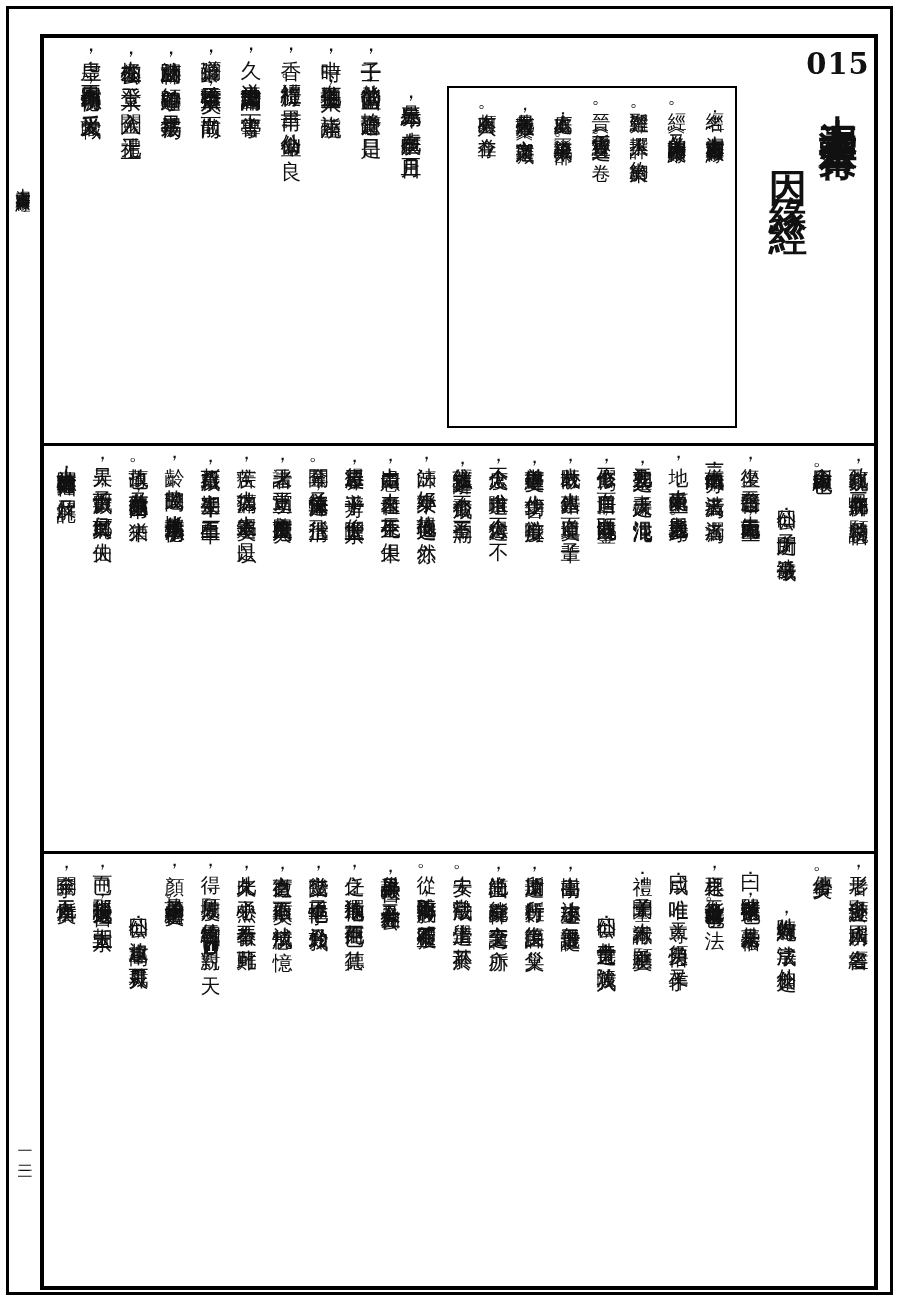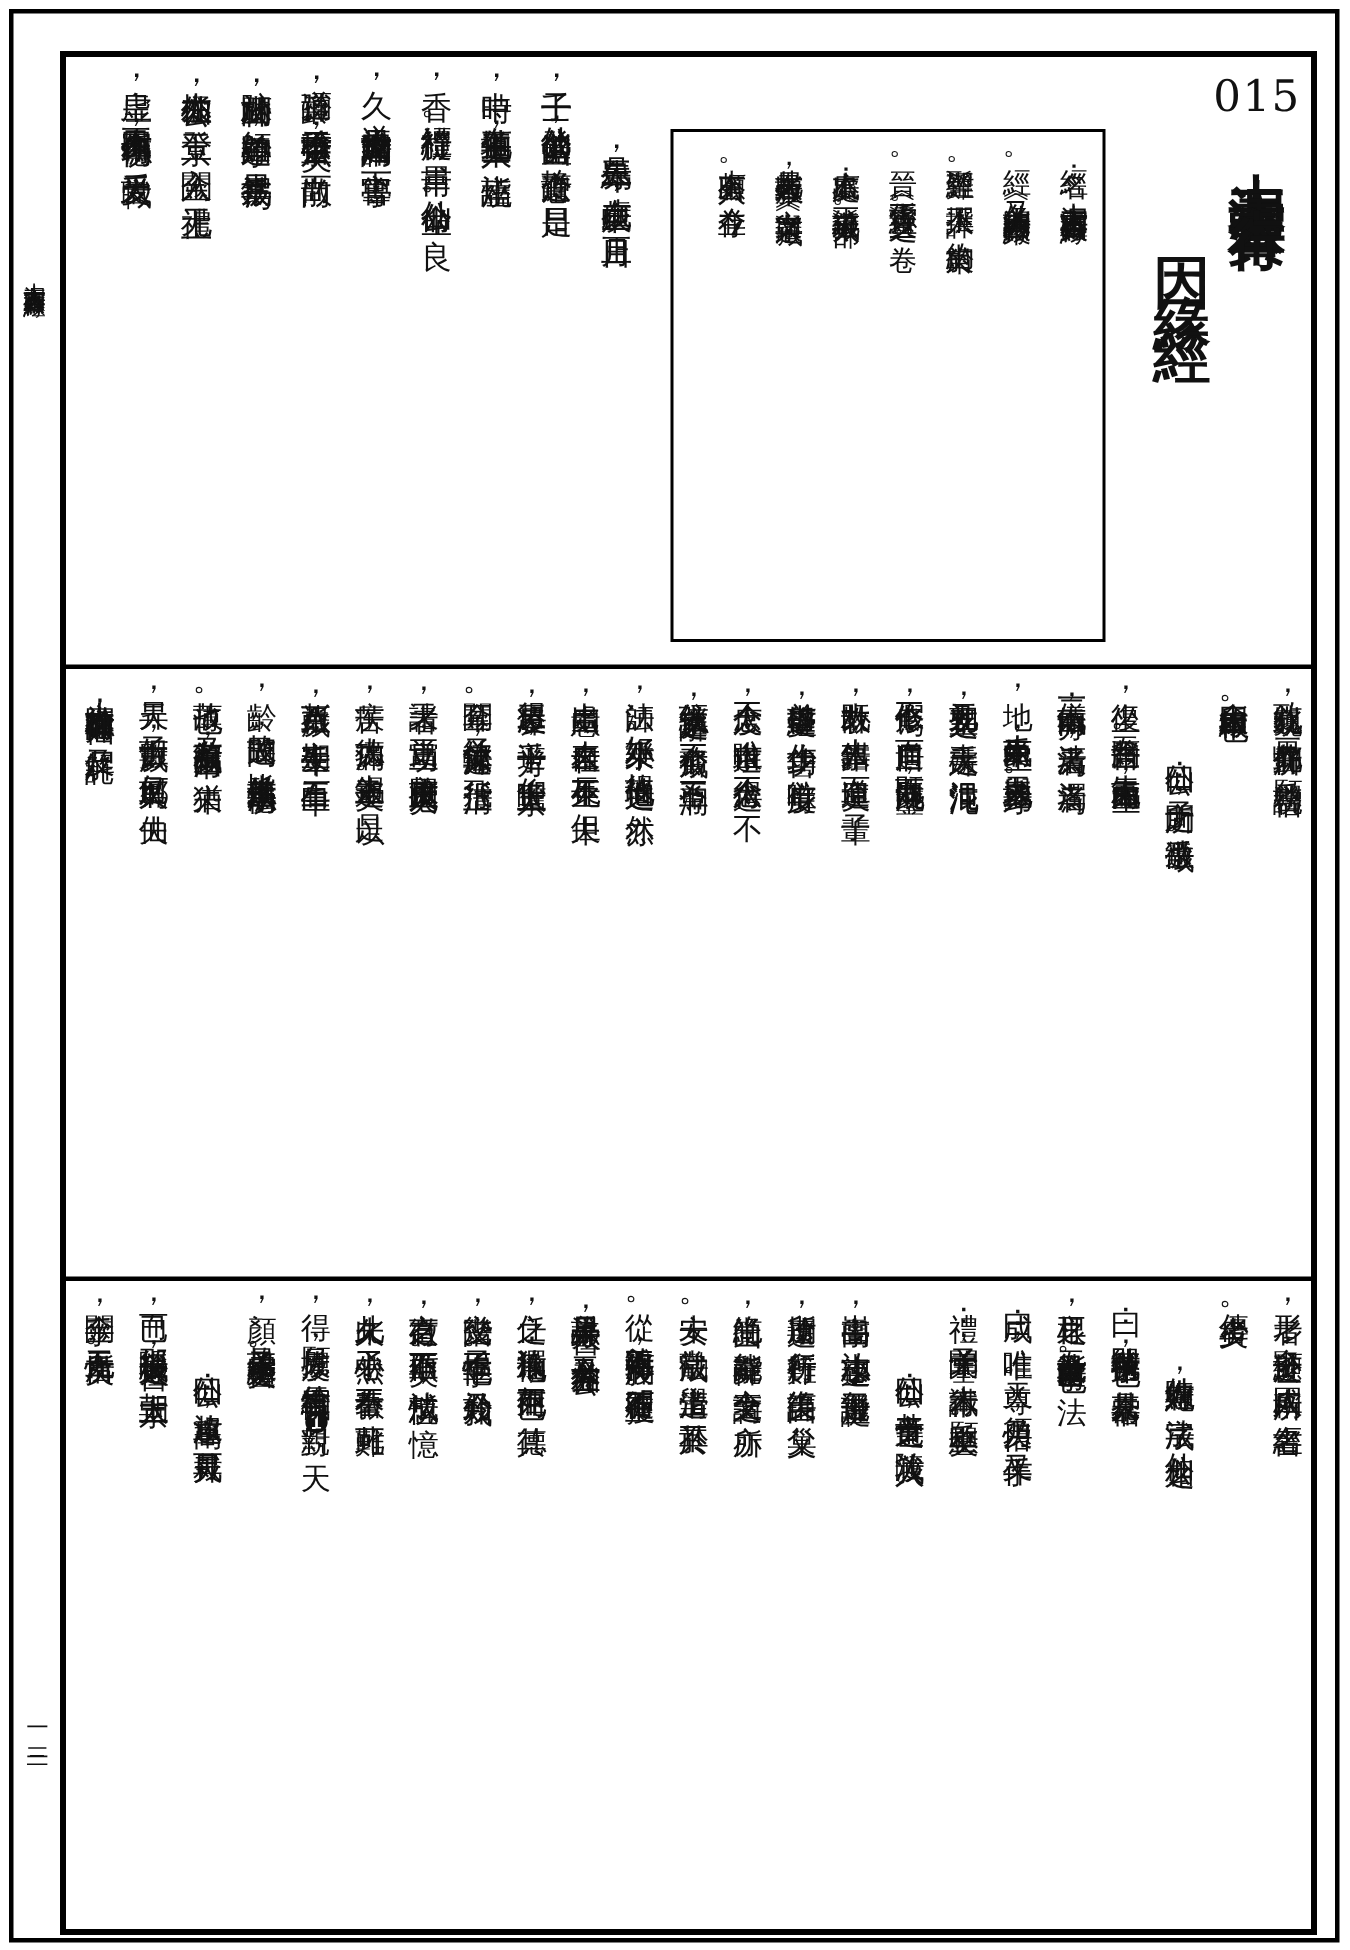--- a/index.html
+++ b/index.html
@@ -26,21 +26,21 @@
   .vcol { writing-mode:vertical-rl; text-orientation:mixed; height:100%;
           font-size:20px; line-height:1; width:36px; text-align:start;
           letter-spacing:1px; flex:none; }
   .band1 .body-col { width:40px; font-size:21px; }
 
   
   .title-group { display:flex; flex-direction:row-reverse; flex:none;
                  margin-left:14px; height:100%; }
   .title-col1 { width:62px; display:flex; flex-direction:column; align-items:center; }
   .title-code { font-size:29px; line-height:1.4; letter-spacing:1px;
-                font-family:"DejaVu Serif", serif; }
+                font-family:"DejaVu Serif", serif;font-weight:bold; }
   .title-text1 { writing-mode:vertical-rl; text-orientation:upright; font-size:38px;
                  font-weight:700; letter-spacing:4px; line-height:1; }
   .title-col2 { width:56px; writing-mode:vertical-rl; text-orientation:upright;
                 font-size:38px; font-weight:700; letter-spacing:24px; line-height:1;
                 padding-top:98px; flex:none; }
 
   
   .anno-box { flex:none; height:342px; margin-top:42px; margin-left:26px;
               border:2px solid #000; padding:10px 10px;
               display:flex; flex-direction:row-reverse; justify-content:flex-start; }

